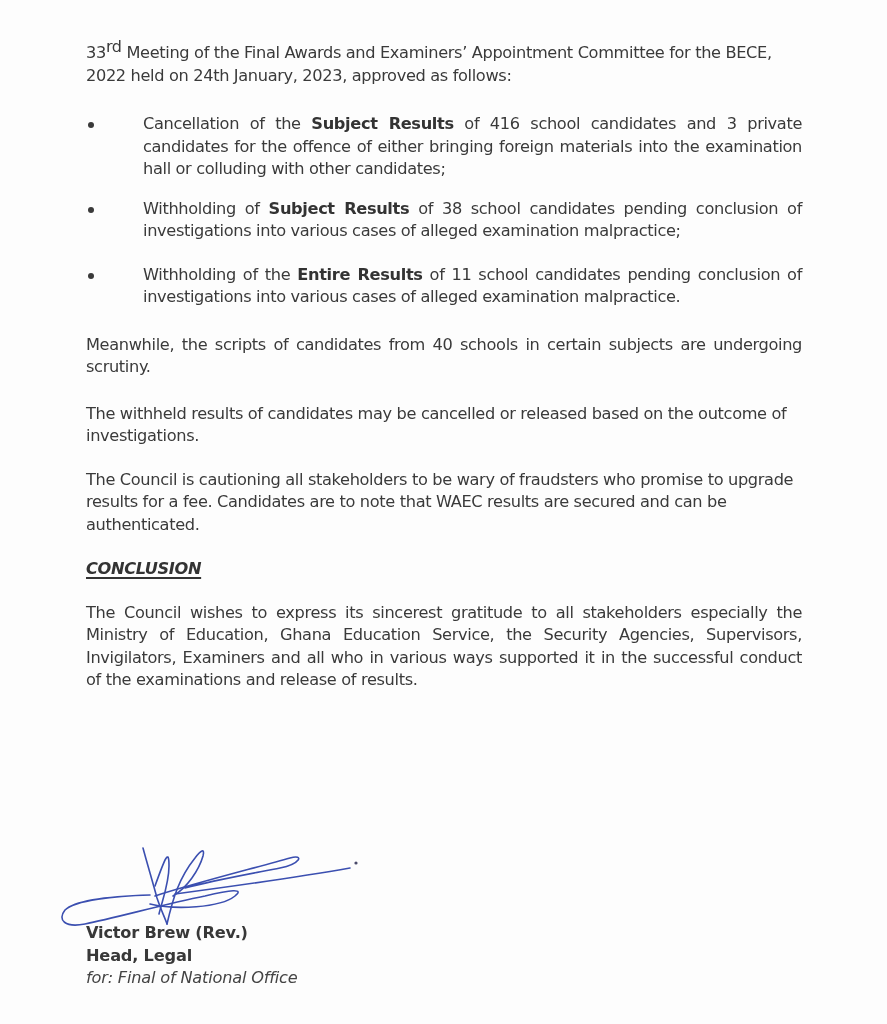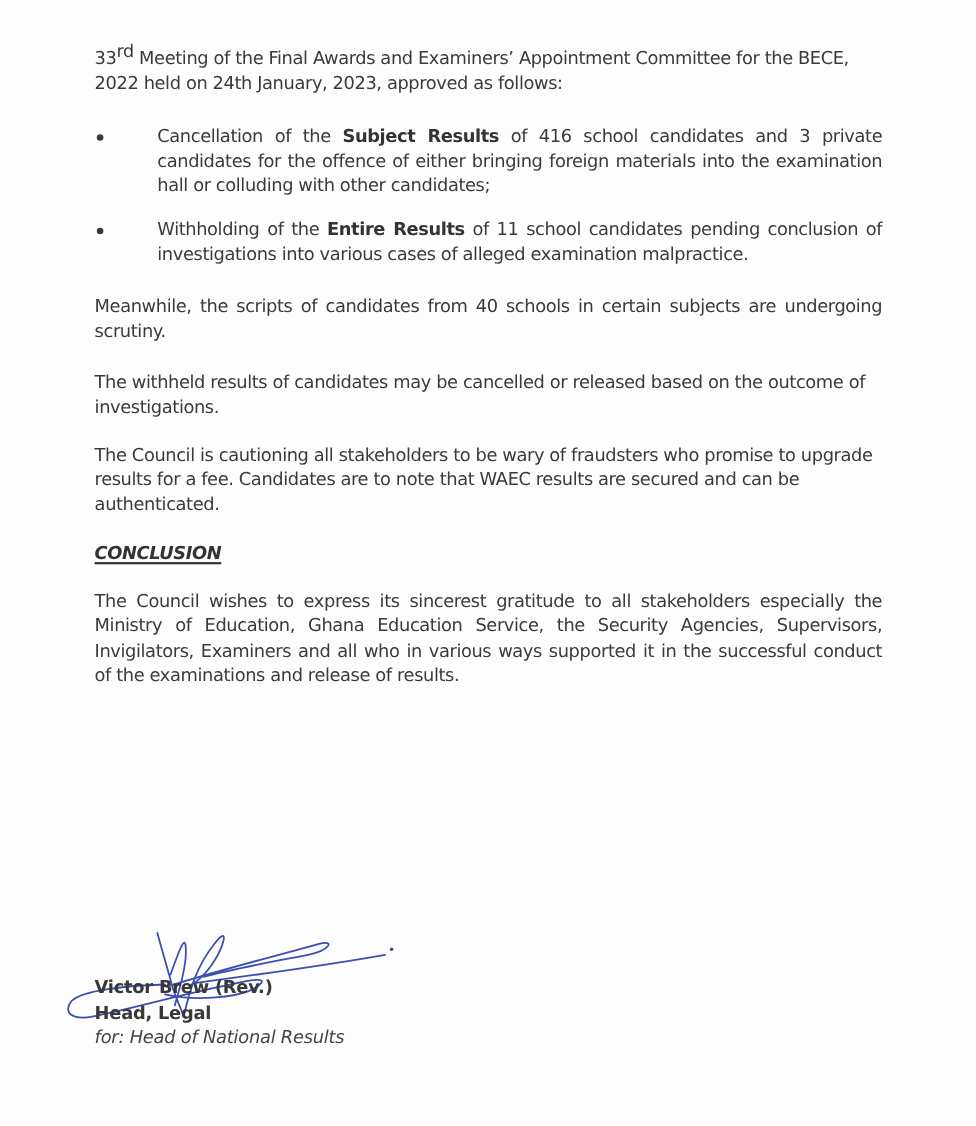--- a/index.html
+++ b/index.html
@@ -70,21 +70,21 @@
       height: 170px;
     }
     .sig-svg {
       position: absolute;
       left: 0;
       top: 0;
     }
     .sig-block {
       position: absolute;
       left: 86px;
-      top: 887px;
+      top: 922px;
       font-size: 16.2px;
       line-height: 22.5px;
       letter-spacing: -0.2px;
       color: #3a3a3a;
     }
     .sig-name, .sig-title {
       font-weight: bold;
       color: #383838;
     }
     .sig-for {
@@ -98,20 +98,24 @@
 <div class="page">
 
   <p class="para" style="margin-bottom:26px; text-align:left;">
     <span>33</span><sup class="ord">rd</sup><span> Meeting of the Final Awards and Examiners’ Appointment Committee for the BECE, 2022 held on 24th January, 2023, approved as follows:</span>
   </p>
 
   <ul class="bullets">
     <li class="bullet-item" style="margin-bottom:17px;">
       <span class="bullet-dot"></span>
       <span>Cancellation of the </span><b>Subject Results</b><span> of 416 school candidates and 3 private candidates for the offence of either bringing foreign materials into the examination hall or colluding with other candidates;</span>
+    </li>
+    <li class="bullet-item" style="margin-bottom:21px;">
+      <span class="bullet-dot"></span>
+      <span>Withholding of </span><b>Subject Results</b><span> of 38 school candidates pending conclusion of investigations into various cases of alleged examination malpractice;</span>
     </li>
     <li class="bullet-item" style="margin-bottom:25px;">
       <span class="bullet-dot"></span>
       <span>Withholding of the </span><b>Entire Results</b><span> of 11 school candidates pending conclusion of investigations into various cases of alleged examination malpractice.</span>
     </li>
   </ul>
 
   <p class="para" style="margin-bottom:24px;">Meanwhile, the scripts of candidates from 40 schools in certain subjects are undergoing scrutiny.</p>
 
   <p class="para left" style="margin-bottom:21px;">The withheld results of candidates may be cancelled or released based on the outcome of investigations.</p>
@@ -138,14 +142,14 @@
     <path d="M 120 56 C 180 48, 250 38, 295 30"></path>
   </svg>
   <svg width="6" height="6" style="position:absolute; left:298px; top:22px;">
     <circle cx="3" cy="3" r="1.6" fill="#4a4a6a"></circle>
   </svg>
 </div>
 
 <div class="sig-block">
   <div class="sig-name">Victor Brew (Rev.)</div>
   <div class="sig-title">Head, Legal</div>
-  <div class="sig-for">for: Head of National Results</div>
+  <div class="sig-for">for: Final of National Office</div>
 </div>
 
 </body></html>

